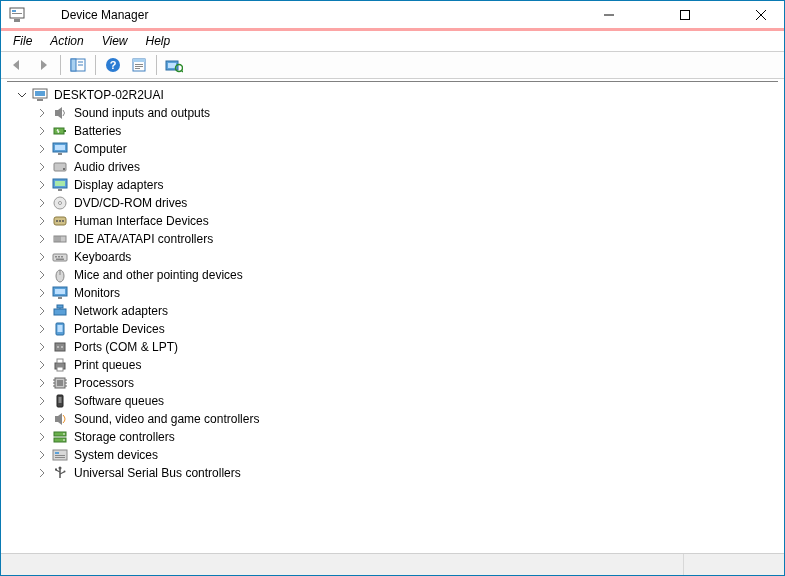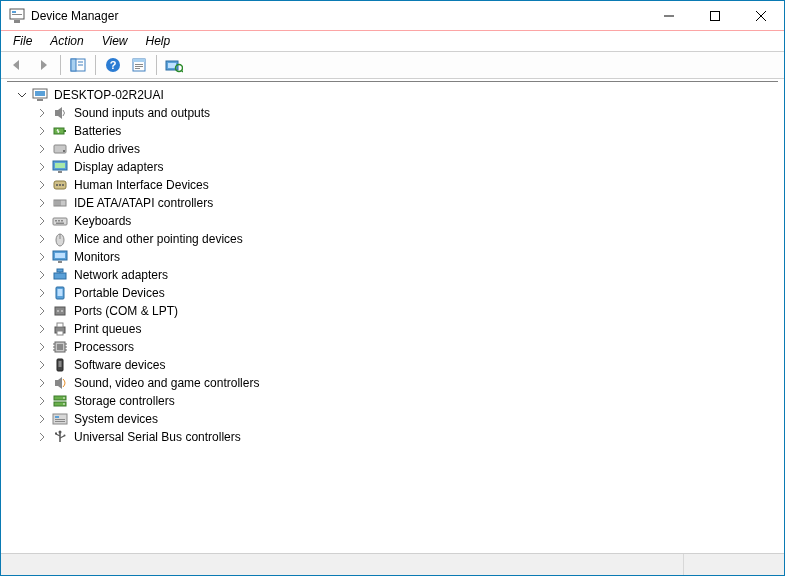--- a/index.html
+++ b/index.html
@@ -14,21 +14,22 @@
     display: flex;
     flex-direction: column;
     overflow: hidden;
   }
   .titlebar {
     height: 30px;
     display: flex;
     align-items: center;
     padding: 0 0 0 8px;
     background: #fff;
-    border-bottom: 1px solid #fca5a5;
+    border-bottom: 3px solid #fca5a5;
+    gap: 30px;
   }
   .titlebar .app-icon { width:16px; height:16px; margin-right:6px; }
   .titlebar .title { flex: 0 0 auto; font-size: 12px; color:#000; }
   .titlebar .spacer { flex: 1; }
   .titlebar .winbtn {
     width: 46px; height: 30px;
     display:flex; align-items:center; justify-content:center;
     font-size: 10px; color:#000;
   }
 
@@ -234,20 +235,33 @@
           <span class="label">Batteries</span>
         </div>
         <div class="node child">
           <span class="expander">
             <svg width="10" height="10">
               <path d="M3 1 L7 5 L3 9" fill="none" stroke="#808080" stroke-width="1"></path>
             </svg>
           </span>
           <span class="dev-icon">
             <svg width="16" height="16" viewBox="0 0 16 16">
+              <use href="#ic-monitor"></use>
+            </svg>
+          </span>
+          <span class="label">Computer</span>
+        </div>
+        <div class="node child">
+          <span class="expander">
+            <svg width="10" height="10">
+              <path d="M3 1 L7 5 L3 9" fill="none" stroke="#808080" stroke-width="1"></path>
+            </svg>
+          </span>
+          <span class="dev-icon">
+            <svg width="16" height="16" viewBox="0 0 16 16">
               <use href="#ic-disk"></use>
             </svg>
           </span>
           <span class="label">Audio drives</span>
         </div>
         <div class="node child">
           <span class="expander">
             <svg width="10" height="10">
               <path d="M3 1 L7 5 L3 9" fill="none" stroke="#808080" stroke-width="1"></path>
             </svg>
@@ -260,20 +274,33 @@
           <span class="label">Display adapters</span>
         </div>
         <div class="node child">
           <span class="expander">
             <svg width="10" height="10">
               <path d="M3 1 L7 5 L3 9" fill="none" stroke="#808080" stroke-width="1"></path>
             </svg>
           </span>
           <span class="dev-icon">
             <svg width="16" height="16" viewBox="0 0 16 16">
+              <use href="#ic-disc"></use>
+            </svg>
+          </span>
+          <span class="label">DVD/CD-ROM drives</span>
+        </div>
+        <div class="node child">
+          <span class="expander">
+            <svg width="10" height="10">
+              <path d="M3 1 L7 5 L3 9" fill="none" stroke="#808080" stroke-width="1"></path>
+            </svg>
+          </span>
+          <span class="dev-icon">
+            <svg width="16" height="16" viewBox="0 0 16 16">
               <use href="#ic-hid"></use>
             </svg>
           </span>
           <span class="label">Human Interface Devices</span>
         </div>
         <div class="node child">
           <span class="expander">
             <svg width="10" height="10">
               <path d="M3 1 L7 5 L3 9" fill="none" stroke="#808080" stroke-width="1"></path>
             </svg>
@@ -393,21 +420,21 @@
           <span class="expander">
             <svg width="10" height="10">
               <path d="M3 1 L7 5 L3 9" fill="none" stroke="#808080" stroke-width="1"></path>
             </svg>
           </span>
           <span class="dev-icon">
             <svg width="16" height="16" viewBox="0 0 16 16">
               <use href="#ic-software"></use>
             </svg>
           </span>
-          <span class="label">Software devices</span>
+          <span class="label">Software queues</span>
         </div>
         <div class="node child">
           <span class="expander">
             <svg width="10" height="10">
               <path d="M3 1 L7 5 L3 9" fill="none" stroke="#808080" stroke-width="1"></path>
             </svg>
           </span>
           <span class="dev-icon">
             <svg width="16" height="16" viewBox="0 0 16 16">
               <use href="#ic-sound"></use>

